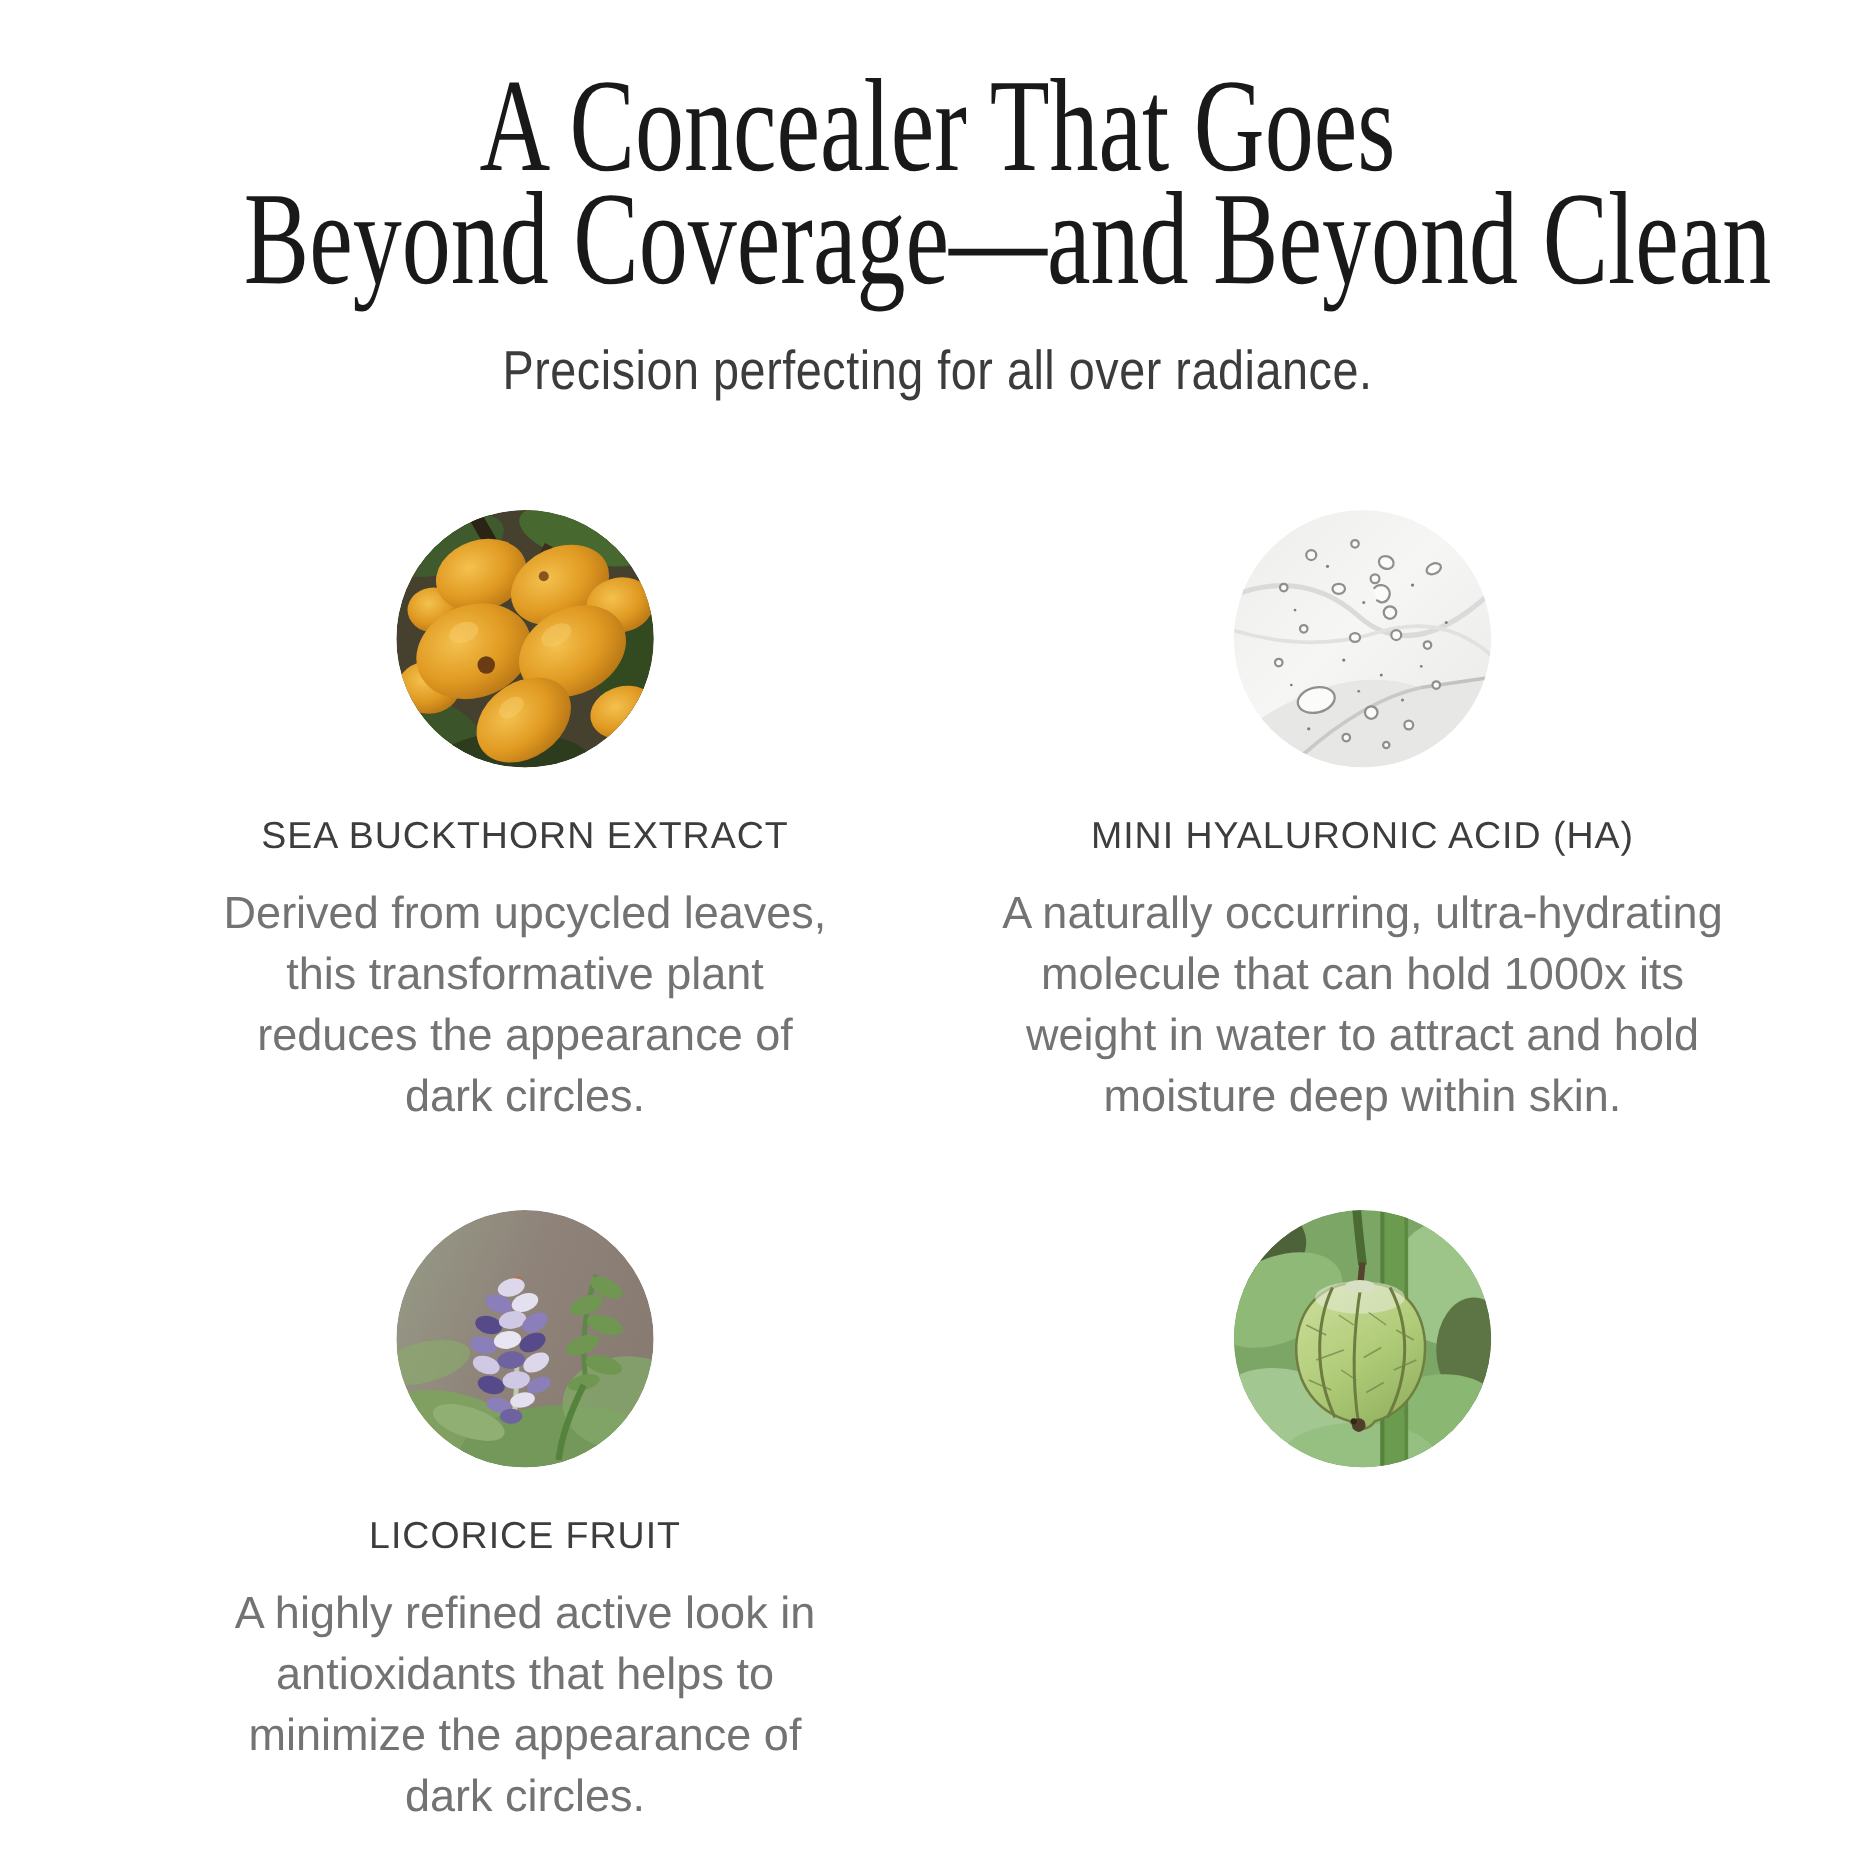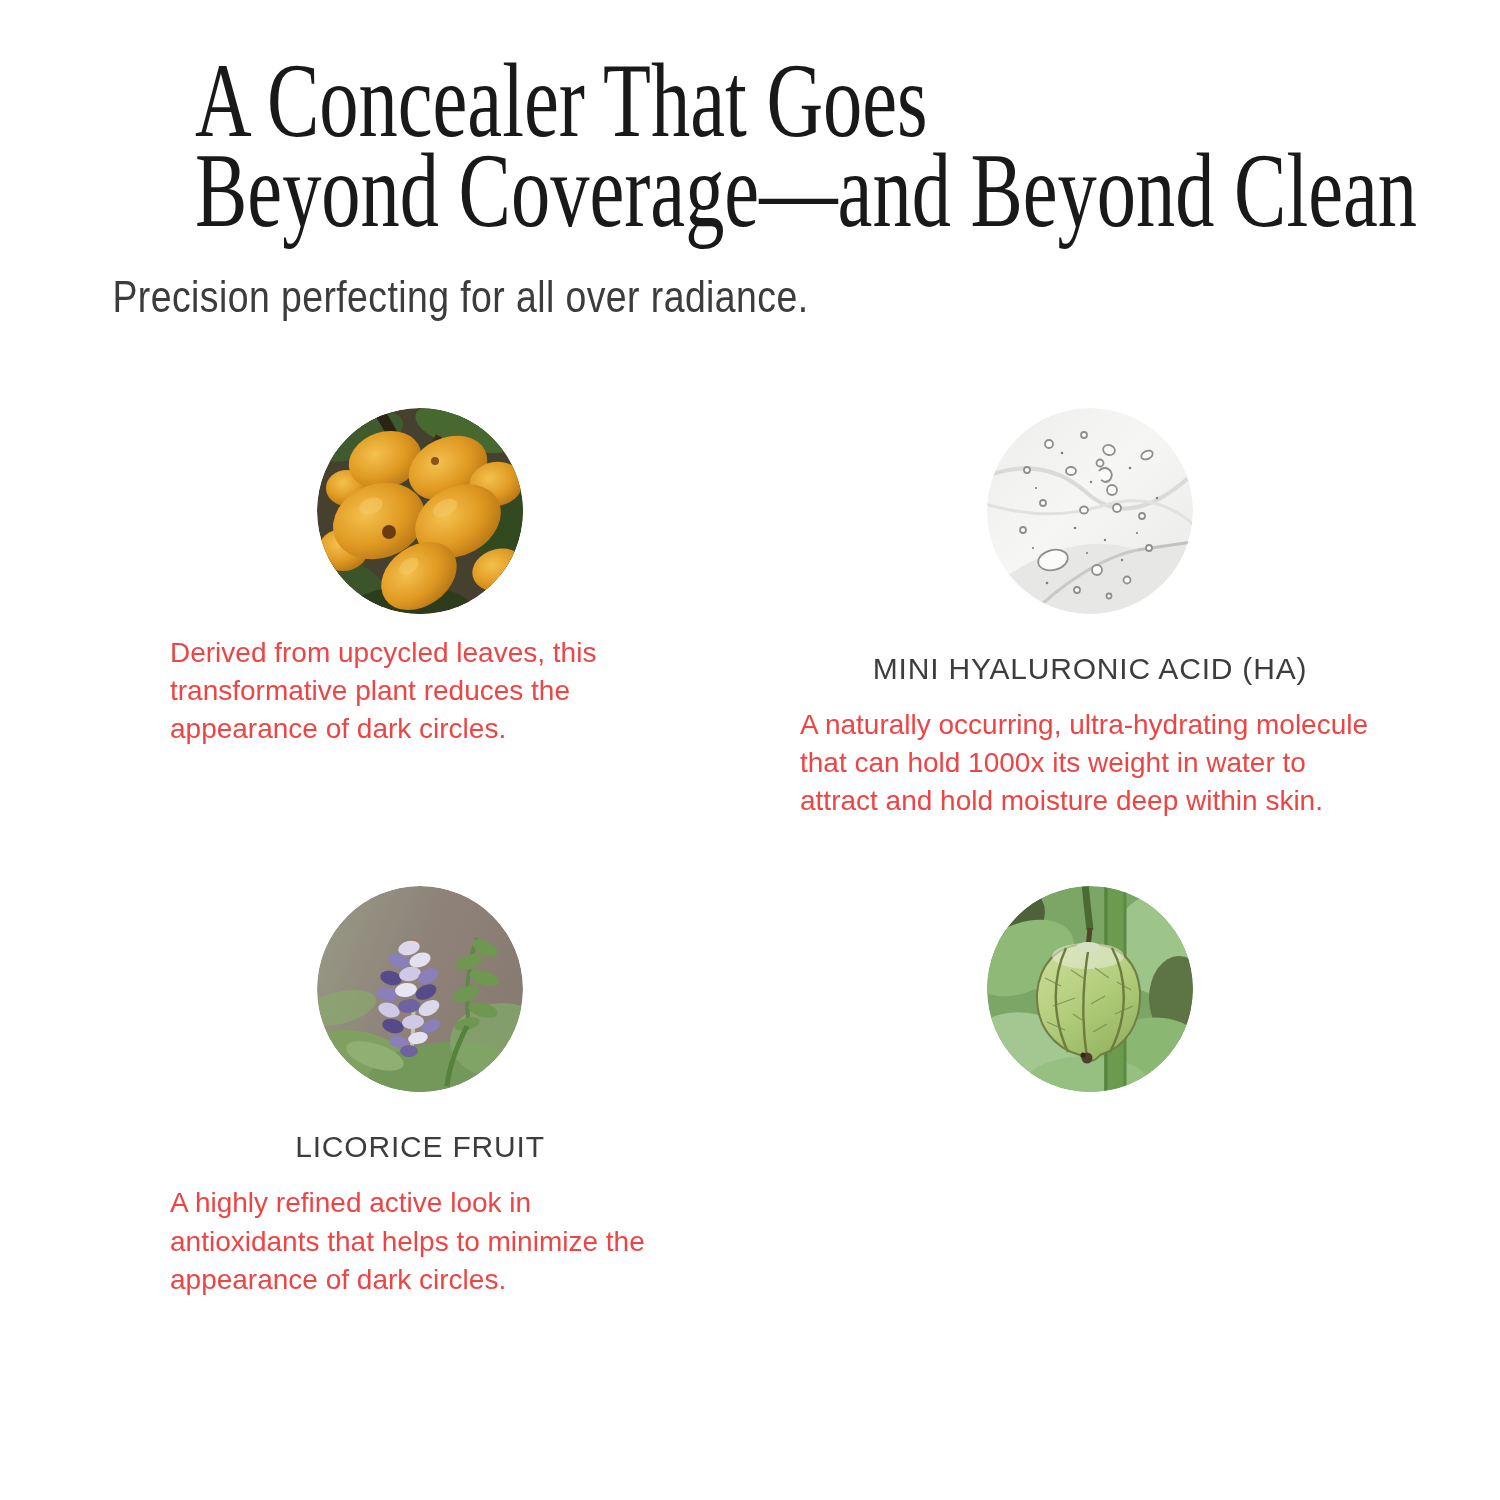--- a/index.html
+++ b/index.html
@@ -7,20 +7,21 @@
     width: 1500px;
     height: 1500px;
     background: #ffffff;
     font-family: "Liberation Sans", sans-serif;
     color: #4c4c4c;
     overflow: hidden;
   }
   .page {
     width: 1500px;
     height: 1316px;
+    text-align: center;
     box-sizing: border-box;
     padding-top: 56px;
   }
   .title {
     font-family: "Liberation Serif", serif;
     font-weight: 400;
     font-size: 106px;
     line-height: 0.85;
     color: #191919;
     margin: 0;
@@ -61,23 +62,23 @@
   }
   .photo svg { display: block; }
   .ing-name {
     font-size: 30px;
     font-weight: 500;
     color: #3d3d3d;
     letter-spacing: 0.8px;
     margin: 38px 0 0 0;
   }
   .ing-desc {
-    font-size: 28px;
+    font-size: 36px;
     line-height: 1.36;
-    color: #ef4444;
+    color: #737373;
     margin: 20px 0 0 0;
   }
   .ingredient:nth-child(odd) .ing-desc { max-width: 500px; }
   .ingredient:nth-child(even) .ing-desc { max-width: 592px; }
 </style>
 </head>
 <body>
 
 <div class="page">
 
@@ -124,20 +125,21 @@
               <ellipse cx="182" cy="162" rx="27" ry="21" fill="url(#berry)" transform="rotate(-15 182 162)"></ellipse>
               <circle cx="72" cy="124" r="7" fill="#6b3c14"></circle>
               <circle cx="118" cy="53" r="4" fill="#87531e"></circle>
               <ellipse cx="54" cy="98" rx="12" ry="8" fill="#f6cb6a" opacity="0.55" transform="rotate(-20 54 98)"></ellipse>
               <ellipse cx="128" cy="100" rx="13" ry="8" fill="#f6cb6a" opacity="0.5" transform="rotate(-28 128 100)"></ellipse>
               <ellipse cx="92" cy="158" rx="11" ry="7" fill="#f6cb6a" opacity="0.5" transform="rotate(-35 92 158)"></ellipse>
             </g>
           </g>
         </svg>
       </div>
+      <h2 class="ing-name">SEA BUCKTHORN EXTRACT</h2>
       <p class="ing-desc">Derived from upcycled leaves, this transformative plant reduces the appearance of dark circles.</p>
     </section>
 
     <section class="ingredient">
       <div class="photo">
         <svg width="206" height="206" viewBox="0 0 206 206" aria-hidden="true">
           <defs>
             <clipPath id="clip2">
                 <circle cx="103" cy="103" r="103"></circle>
               </clipPath>

